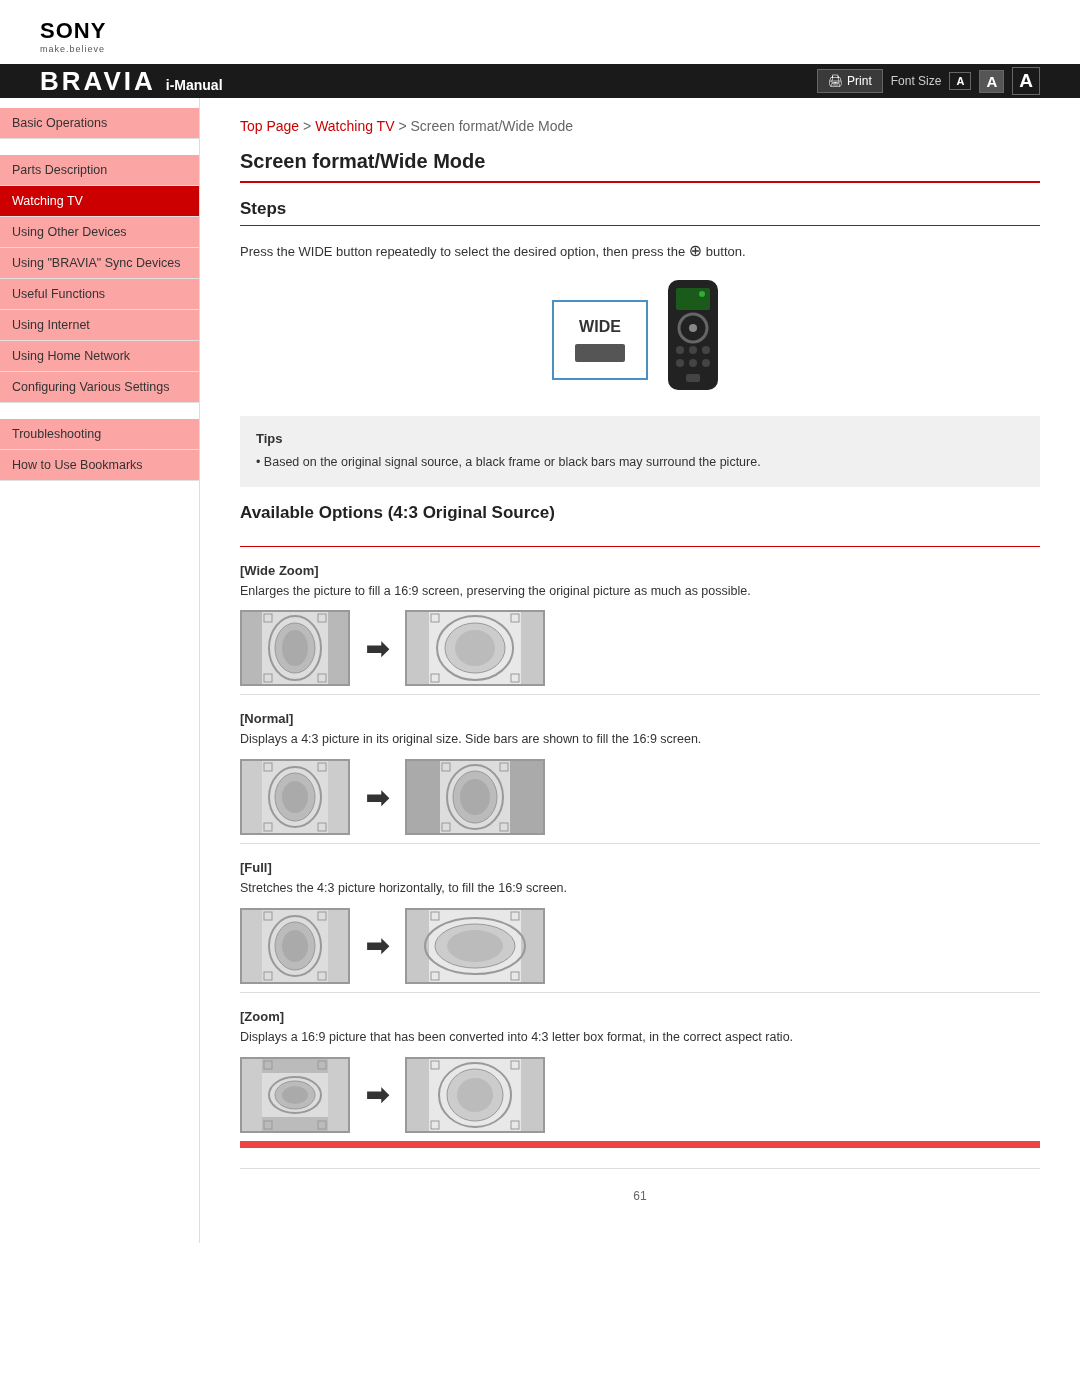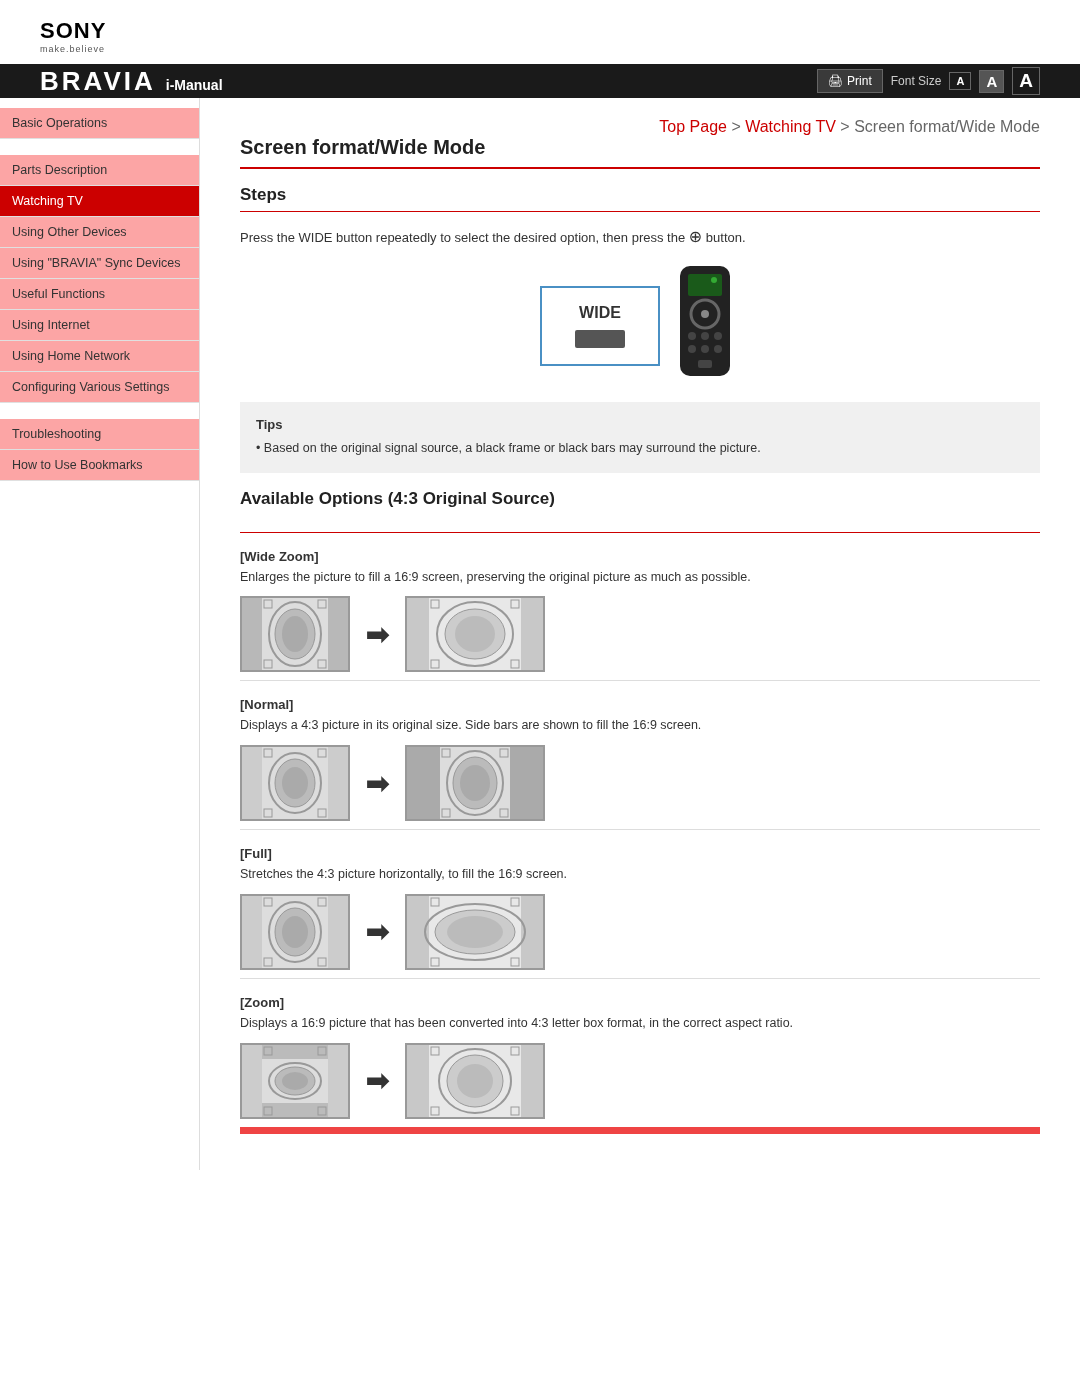--- a/index.html
+++ b/index.html
@@ -54,42 +54,42 @@
       text-decoration: none;
       background: #fca5a5;
     }
     .sidebar-item.active { background: #c00; color: #fff; }
     .sidebar-divider { height: 16px; }
 
     
     .content { flex: 1; padding: 20px 40px; }
 
     
-    .breadcrumb { text-align: right; font-size: 16px; color: #c00; }
+    .breadcrumb { font-size: 14px; color: #c00; margin-bottom: 16px; }
     .breadcrumb span { color: #666; }
 
     
     .page-title { font-size: 20px; font-weight: bold; color: #222; border-bottom: 2px solid #c00; padding-bottom: 8px; margin-bottom: 16px; }
 
     
     .section-title { font-size: 17px; font-weight: bold; color: #222; border-bottom: 1px solid #c00; padding-bottom: 6px; margin-bottom: 12px; }
 
     
     .steps-desc { font-size: 13px; color: #333; margin-bottom: 16px; line-height: 1.6; }
 
     
     .image-area { display: flex; justify-content: center; margin: 16px 0; }
     .wide-button-img {
       border: 2px solid #4a90c4;
       padding: 16px 24px;
       display: flex;
       flex-direction: column;
       align-items: center;
       gap: 8px;
-      width: 120px;
+      width: 96px;
     }
     .wide-label { font-size: 16px; font-weight: bold; color: #333; }
     .wide-rect { width: 50px; height: 18px; background: #555; border-radius: 2px; }
 
     
     .tips-box { background: #f0f0f0; padding: 15px 16px; margin: 16px 0; }
     .tips-title { font-size: 13px; font-weight: bold; margin-bottom: 6px; }
     .tips-text { font-size: 12.5px; line-height: 1.6; }
     .tips-bullet::before { content: "• "; }
 
@@ -365,15 +365,18 @@
             <ellipse cx="68" cy="36" rx="18" ry="17" fill="#bbb"></ellipse>
             <rect x="24" y="2" width="8" height="8" fill="none" stroke="#999" stroke-width="1"></rect>
             <rect x="104" y="2" width="8" height="8" fill="none" stroke="#999" stroke-width="1"></rect>
             <rect x="24" y="62" width="8" height="8" fill="none" stroke="#999" stroke-width="1"></rect>
             <rect x="104" y="62" width="8" height="8" fill="none" stroke="#999" stroke-width="1"></rect>
           </svg>
         </div>
       </div>
     </div>
 
+    <div class="footer">
+      <span>61</span>
+    </div>
 
   </div>
 </div>
 
 </body></html>

